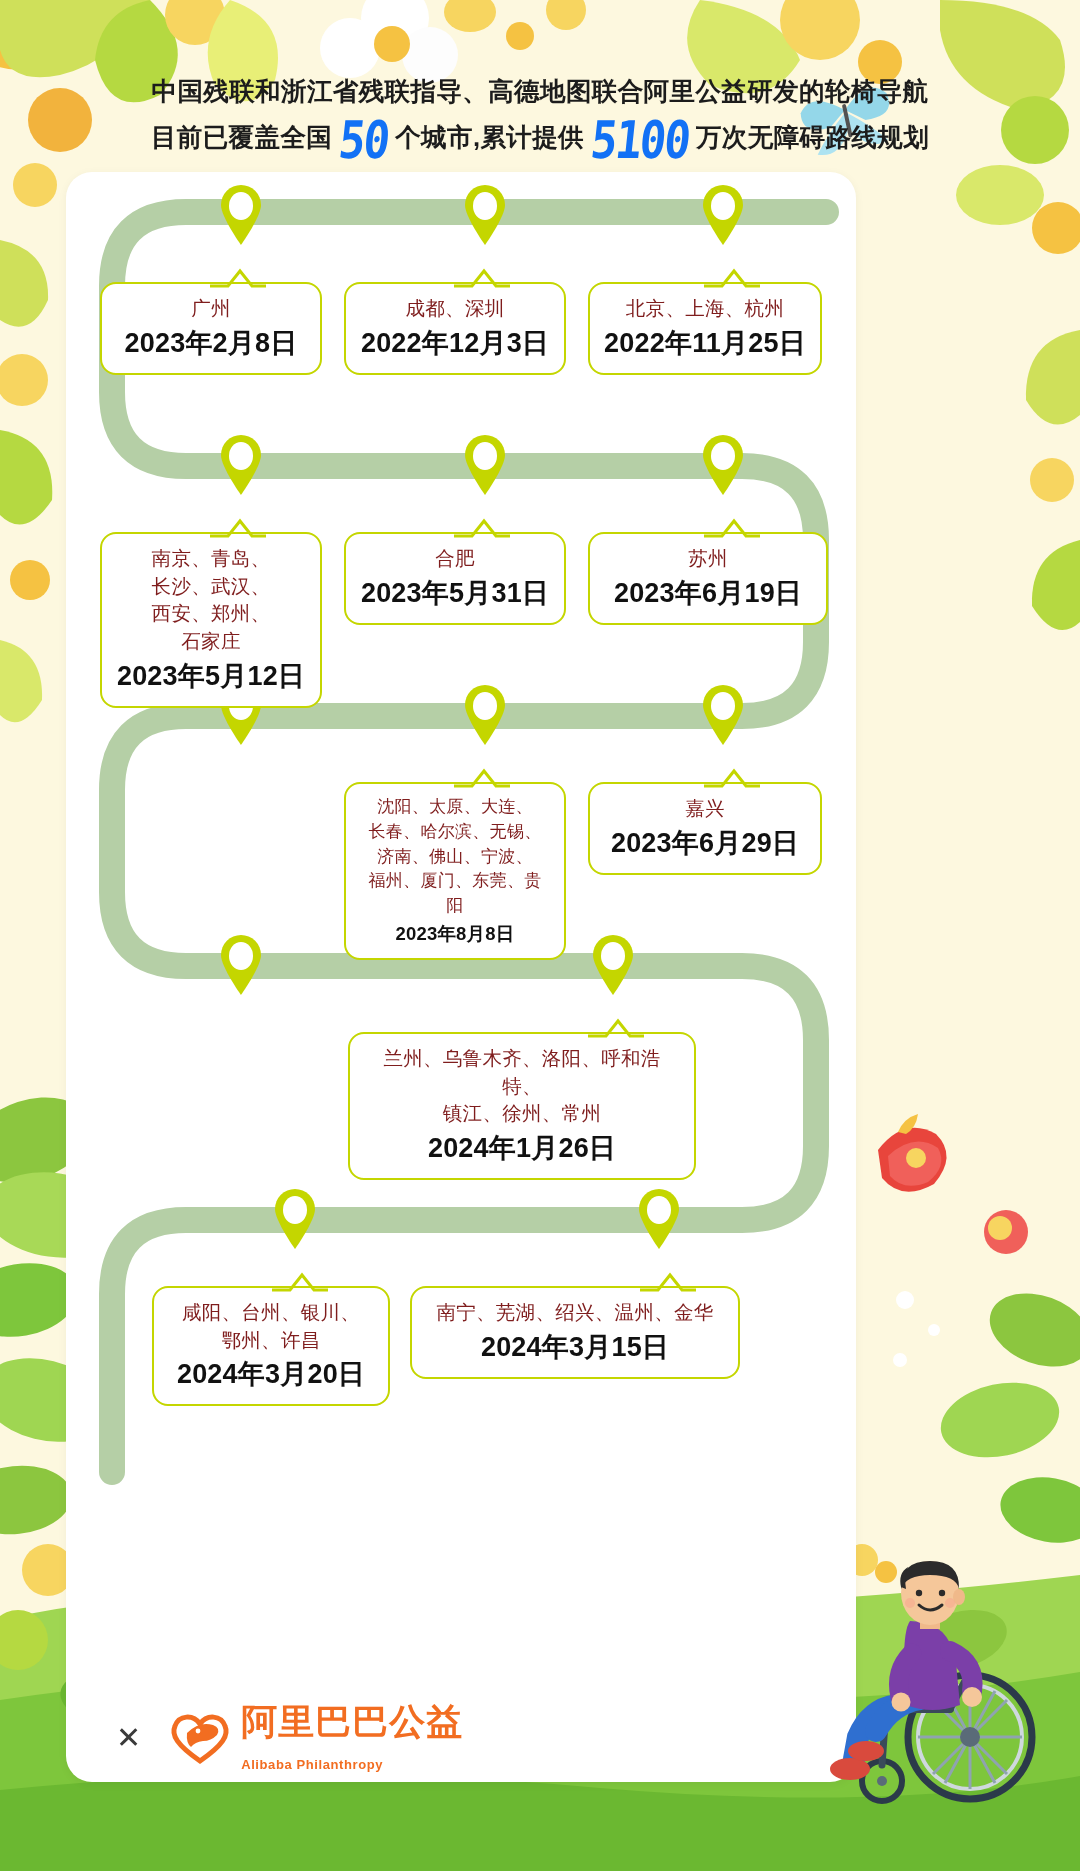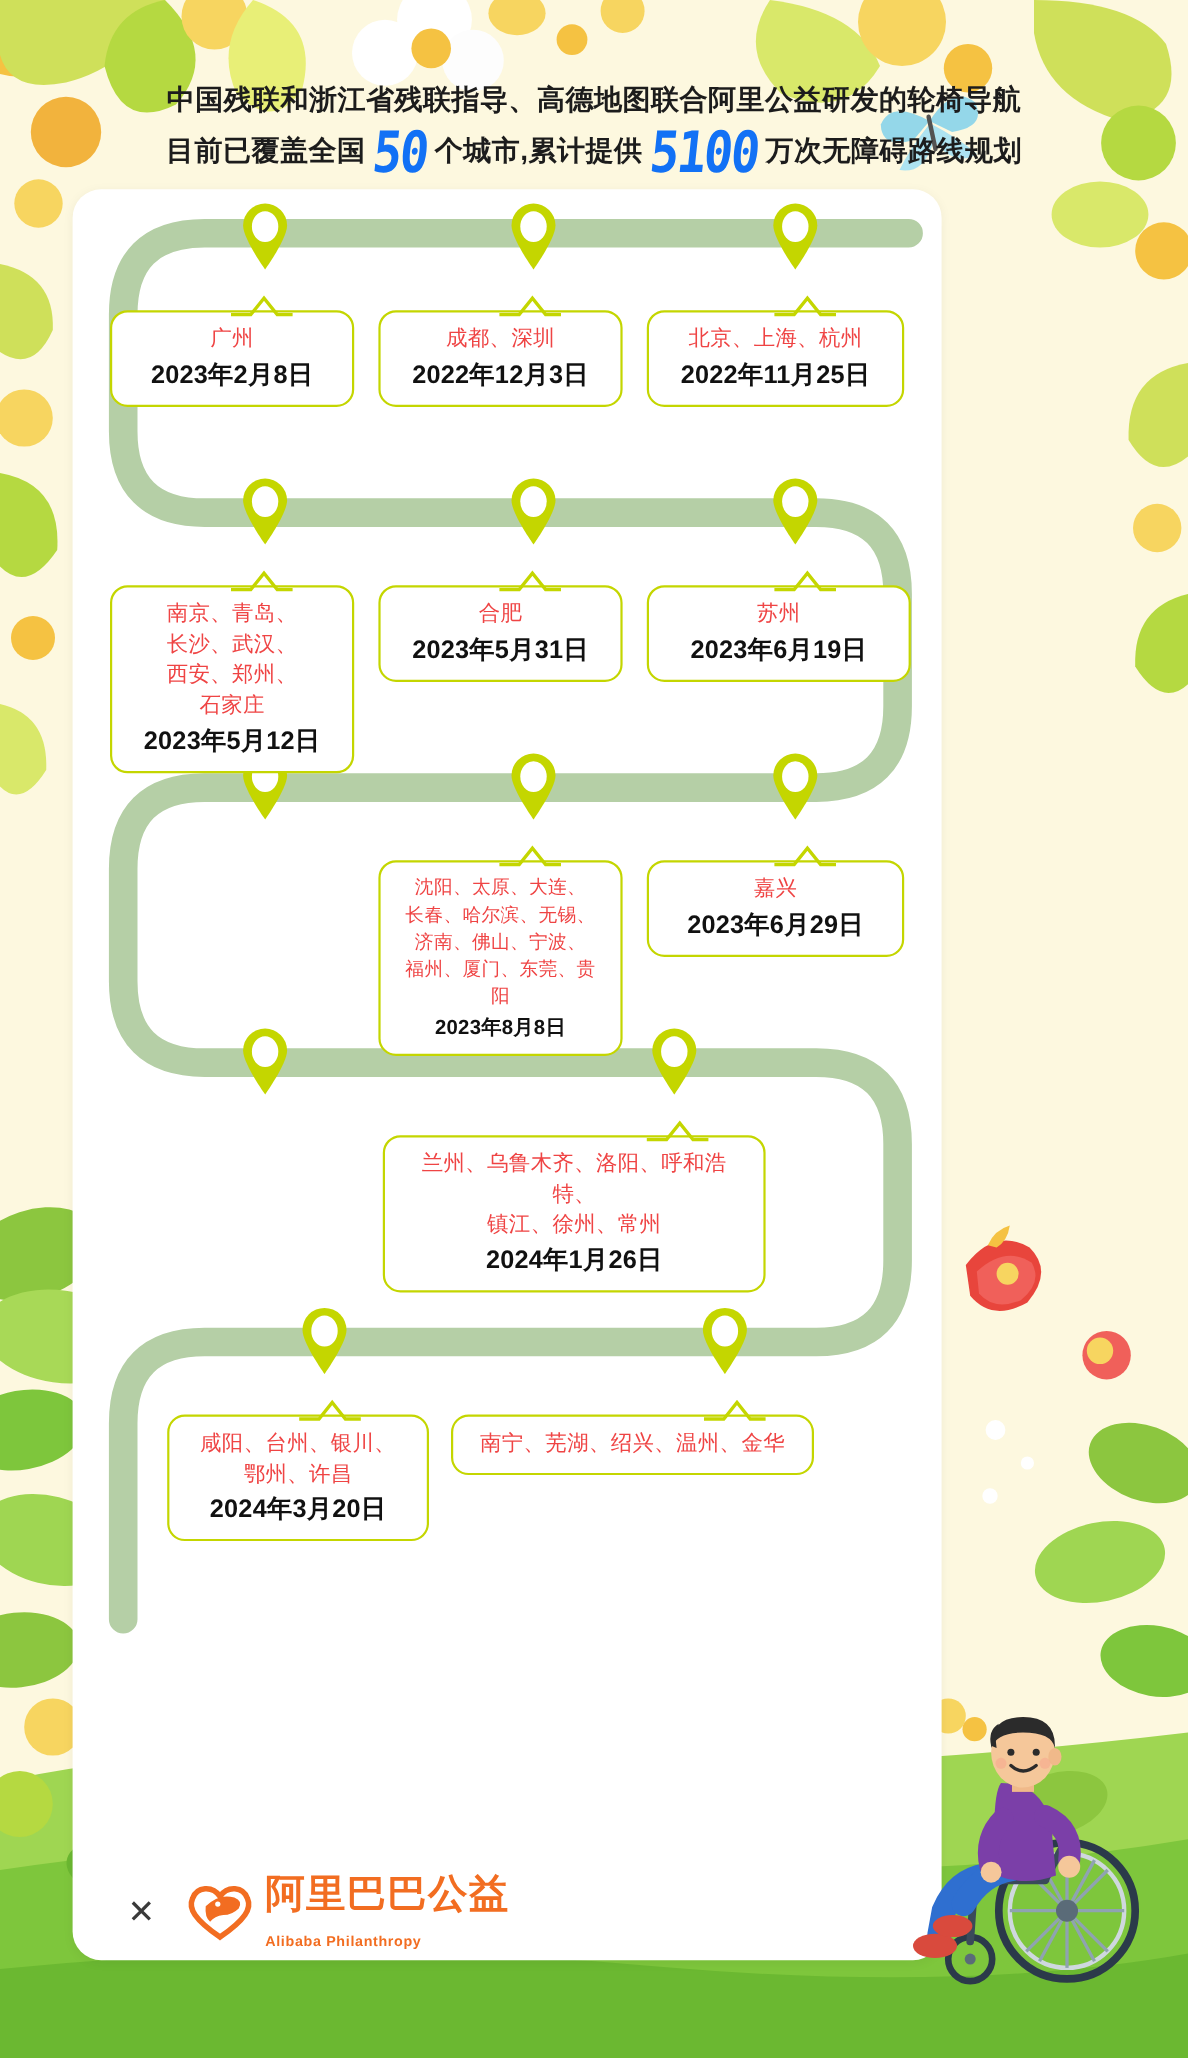--- a/index.html
+++ b/index.html
@@ -62,25 +62,25 @@
     border:2.6px solid #c4d600;
     border-radius:16px;
     text-align:center;
     padding:11px 14px 12px 14px;
   }
   .card .tab {
     position:absolute; top:-15px; width:56px; height:18px;
     overflow:visible;
   }
   .cities {
-    font-size:19.5px; color:#ef4444; line-height:1.42;
+    font-size:19.5px; color:#7f1d1d; line-height:1.42;
     font-weight:normal; white-space:pre-line; letter-spacing:0.3px;
   }
   .date {
-    font-size:23px; color:#111; font-weight:bold;
+    font-size:27px; color:#111; font-weight:bold;
     margin-top:2px; letter-spacing:0.2px;
   }
   .card.small .cities { font-size:17px; line-height:1.46; }
   .card.small .date { font-size:18.5px; }
 
   
   .footer {
     position:absolute; z-index:9;
     left:110px; bottom:100px;
     display:flex; align-items:center; gap:22px;
@@ -371,20 +371,21 @@
       <div class="cities">咸阳、台州、银川、
 鄂州、许昌</div>
       <div class="date">2024年3月20日</div>
     </div>
 
     <div class="card" style="left:344px; top:1114px; width:330px;">
       <svg class="tab" style="left:228px;" viewBox="0 0 56 18">
         <path d="M0 17 L18 17 L30 2 L42 17 L56 17" fill="none" stroke="#c4d600" stroke-width="3"></path>
       </svg>
       <div class="cities">南宁、芜湖、绍兴、温州、金华</div>
+      <div class="date">2024年3月15日</div>
     </div>
 
   </div>
 </div>
 
 <div class="footer">
 
   <span class="xmark">✕</span>
 
   <div class="ali-logo">

